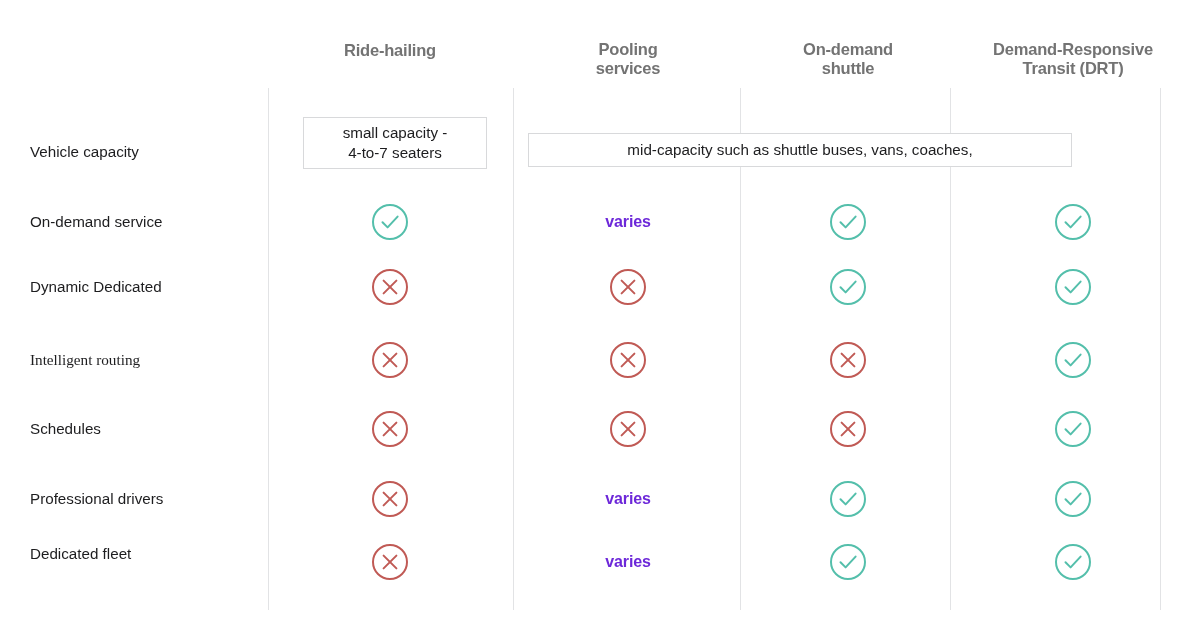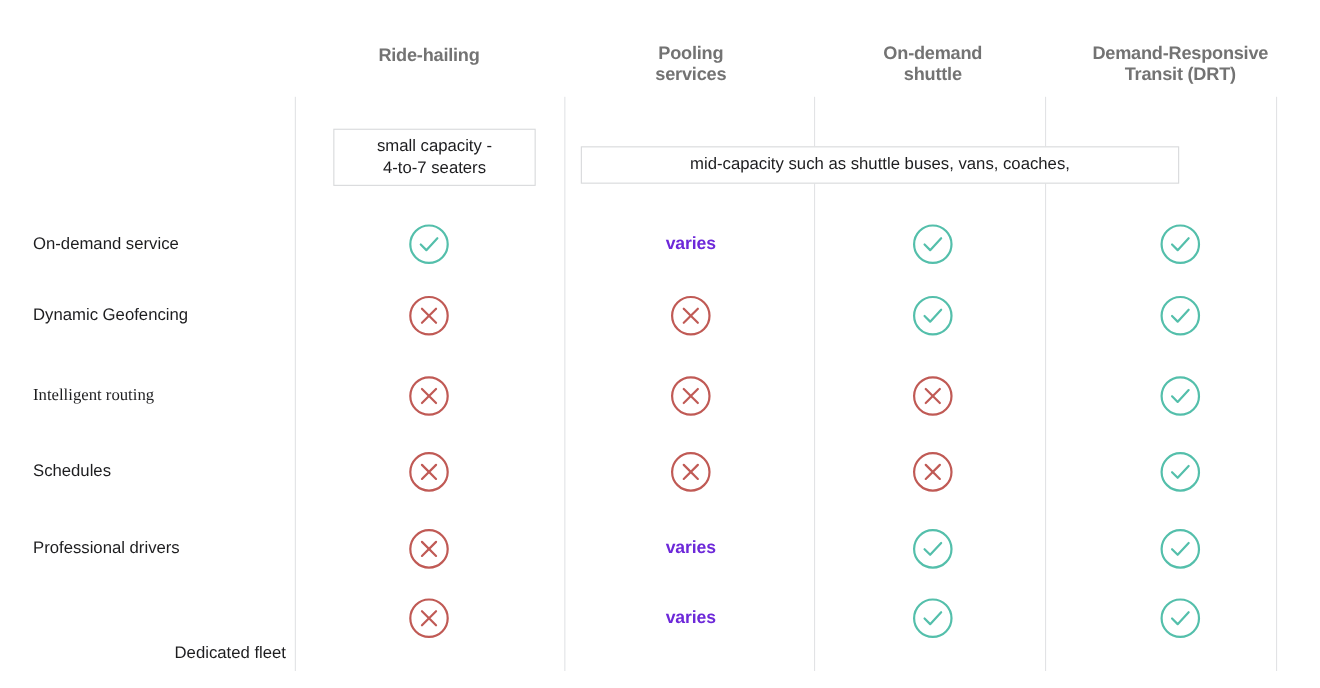--- a/index.html
+++ b/index.html
@@ -120,20 +120,21 @@
       <div>services</div>
     </div>
     <div class="col-header" style="left: 733px; width: 230px; top: 40px;">
       <div>On-demand</div>
       <div>shuttle</div>
     </div>
     <div class="col-header" style="left: 958px; width: 230px; top: 40px;">
       <div>Demand-Responsive</div>
       <div>Transit (DRT)</div>
     </div>
+    <div class="row-label" style="top: 142px;">Vehicle capacity</div>
     <div class="capacity-box" id="capacity-small">
       <div>
         <div>small capacity -</div>
         <div>4-to-7 seaters</div>
       </div>
     </div>
     <div class="capacity-box" id="capacity-mid">
       <div>mid-capacity such as shuttle buses, vans, coaches,</div>
     </div>
     <div class="row-label" style="top: 212px;">On-demand service</div>
@@ -157,21 +158,21 @@
       </span>
     </div>
     <div class="cell" style="left: 1073px; top: 222px;">
       <span>
         <svg width="38" height="38" viewBox="0 0 38 38">
           <circle cx="19" cy="19" r="17" fill="none" stroke="#54bfab" stroke-width="2"></circle>
           <path d="M11.5 19.3 L16.6 24.4 L26.6 13.6" fill="none" stroke="#54bfab" stroke-width="2" stroke-linecap="round" stroke-linejoin="round"></path>
         </svg>
       </span>
     </div>
-    <div class="row-label" style="top: 277px;">Dynamic Geofencing</div>
+    <div class="row-label" style="top: 277px;">Dynamic Dedicated</div>
     <div class="cell" style="left: 390px; top: 287px;">
       <span>
         <svg width="38" height="38" viewBox="0 0 38 38">
           <circle cx="19" cy="19" r="17" fill="none" stroke="#c05a55" stroke-width="2"></circle>
           <line x1="12.6" y1="12.6" x2="25.4" y2="25.4" stroke="#c05a55" stroke-width="2" stroke-linecap="round"></line>
           <line x1="25.4" y1="12.6" x2="12.6" y2="25.4" stroke="#c05a55" stroke-width="2" stroke-linecap="round"></line>
         </svg>
       </span>
     </div>
     <div class="cell" style="left: 628px; top: 287px;">
@@ -293,21 +294,21 @@
       </span>
     </div>
     <div class="cell" style="left: 1073px; top: 499px;">
       <span>
         <svg width="38" height="38" viewBox="0 0 38 38">
           <circle cx="19" cy="19" r="17" fill="none" stroke="#54bfab" stroke-width="2"></circle>
           <path d="M11.5 19.3 L16.6 24.4 L26.6 13.6" fill="none" stroke="#54bfab" stroke-width="2" stroke-linecap="round" stroke-linejoin="round"></path>
         </svg>
       </span>
     </div>
-    <div class="row-label" style="top: 584px; text-align: right;">Dedicated fleet</div>
+    <div class="row-label" style="top: 544px;">Dedicated fleet</div>
     <div class="cell" style="left: 390px; top: 562px;">
       <span>
         <svg width="38" height="38" viewBox="0 0 38 38">
           <circle cx="19" cy="19" r="17" fill="none" stroke="#c05a55" stroke-width="2"></circle>
           <line x1="12.6" y1="12.6" x2="25.4" y2="25.4" stroke="#c05a55" stroke-width="2" stroke-linecap="round"></line>
           <line x1="25.4" y1="12.6" x2="12.6" y2="25.4" stroke="#c05a55" stroke-width="2" stroke-linecap="round"></line>
         </svg>
       </span>
     </div>
     <div class="cell" style="left: 628px; top: 562px;">

